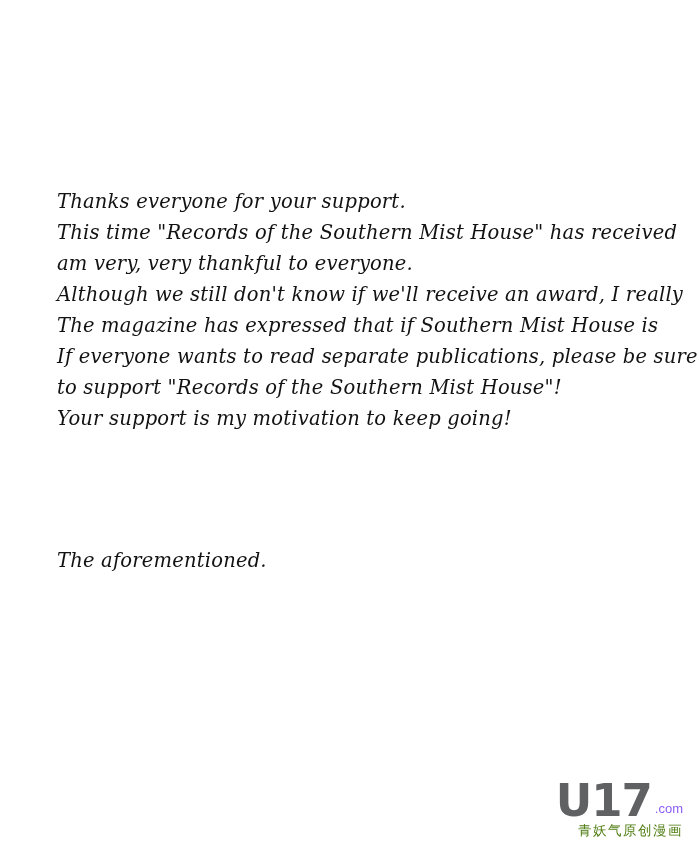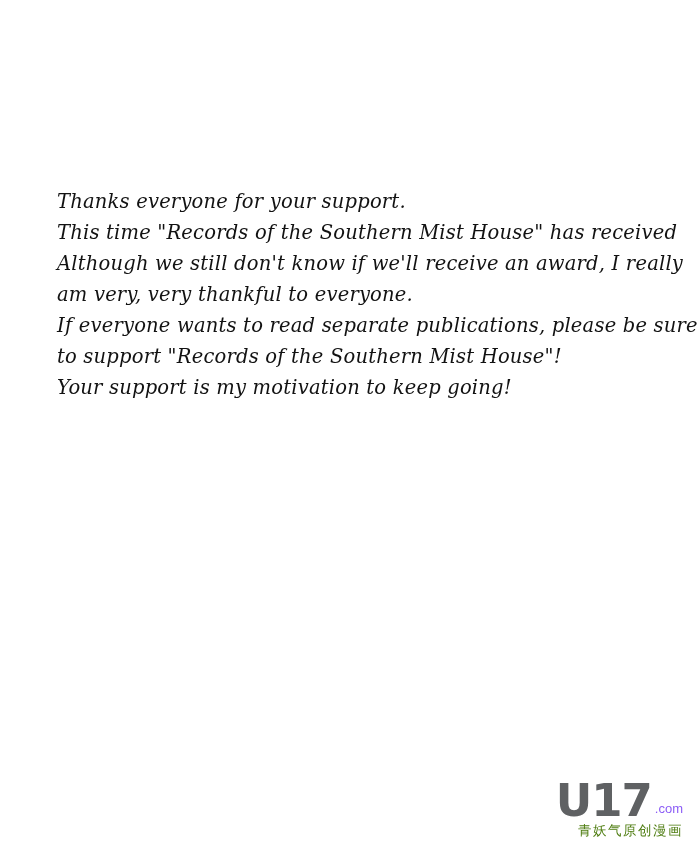--- a/index.html
+++ b/index.html
@@ -95,27 +95,31 @@
   }
 </style>
 </head>
 <body>
 
 <div class="page">
 
   <div class="note-block">
     <div class="note-line">Thanks everyone for your support.</div>
     <div class="note-line">This time "Records of the Southern Mist House" has received</div>
+    <div class="note-line">am very, very thankful to everyone.</div>
     <div class="note-line">Although we still don't know if we'll receive an award, I really</div>
-    <div class="note-line">am very, very thankful to everyone.</div>
+    <div class="note-line">The magazine has expressed that if Southern Mist House is</div>
     <div class="note-line">If everyone wants to read separate publications, please be sure</div>
     <div class="note-line">to support "Records of the Southern Mist House"!</div>
     <div class="note-line">Your support is my motivation to keep going!</div>
   </div>
 
+  <div class="signature-block">
+    <div class="signature-line">The aforementioned.</div>
+  </div>
 
   <div class="watermark">
     <div class="wm-top">
       <span class="wm-u17">U17</span>
       <span class="wm-com">.com</span>
     </div>
     <div class="wm-sub">青妖气原创漫画</div>
   </div>
 
 </div>

